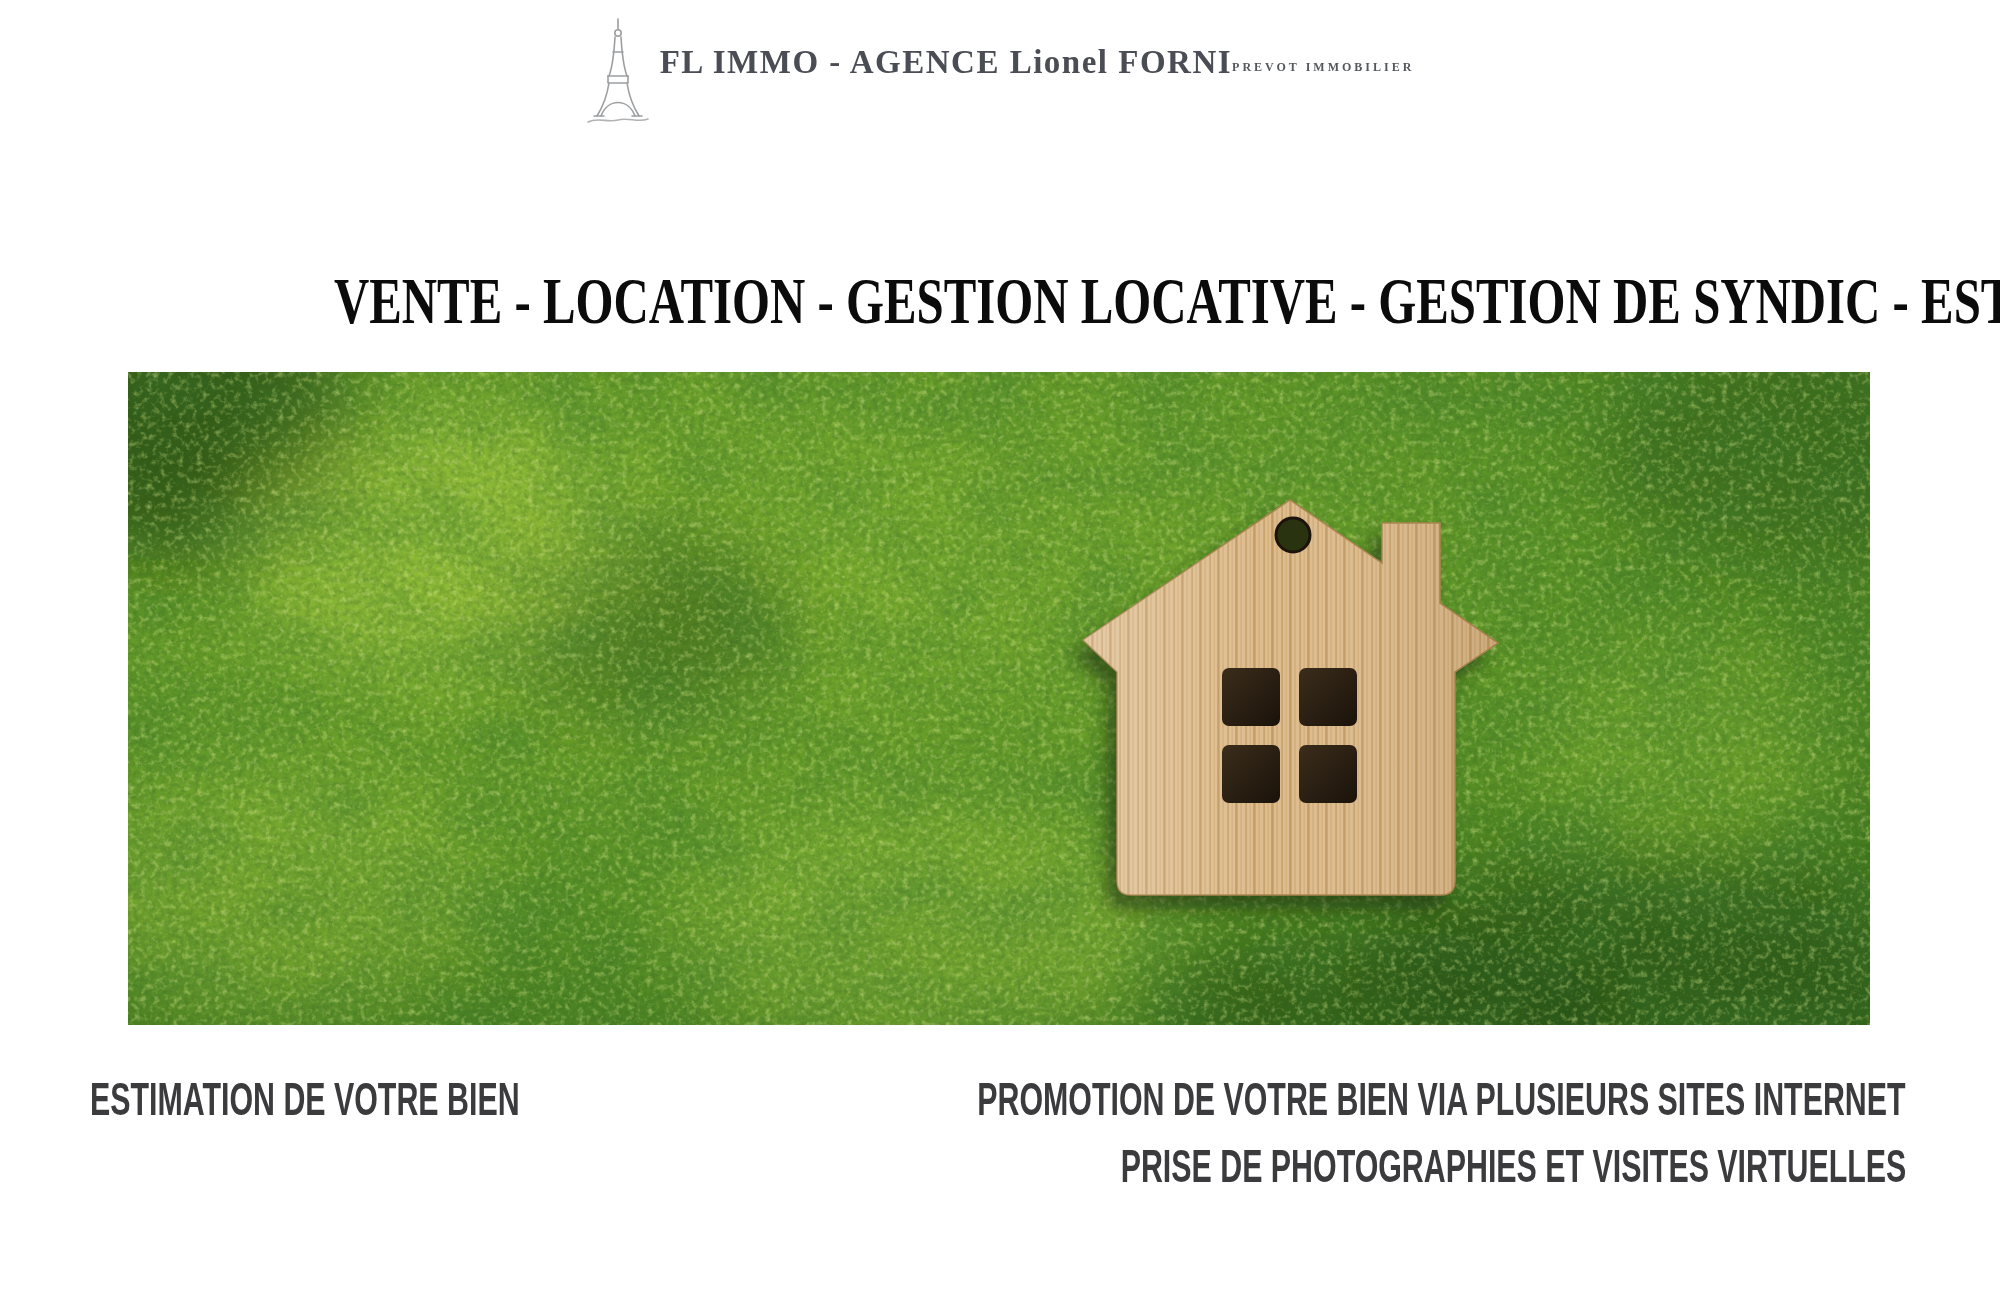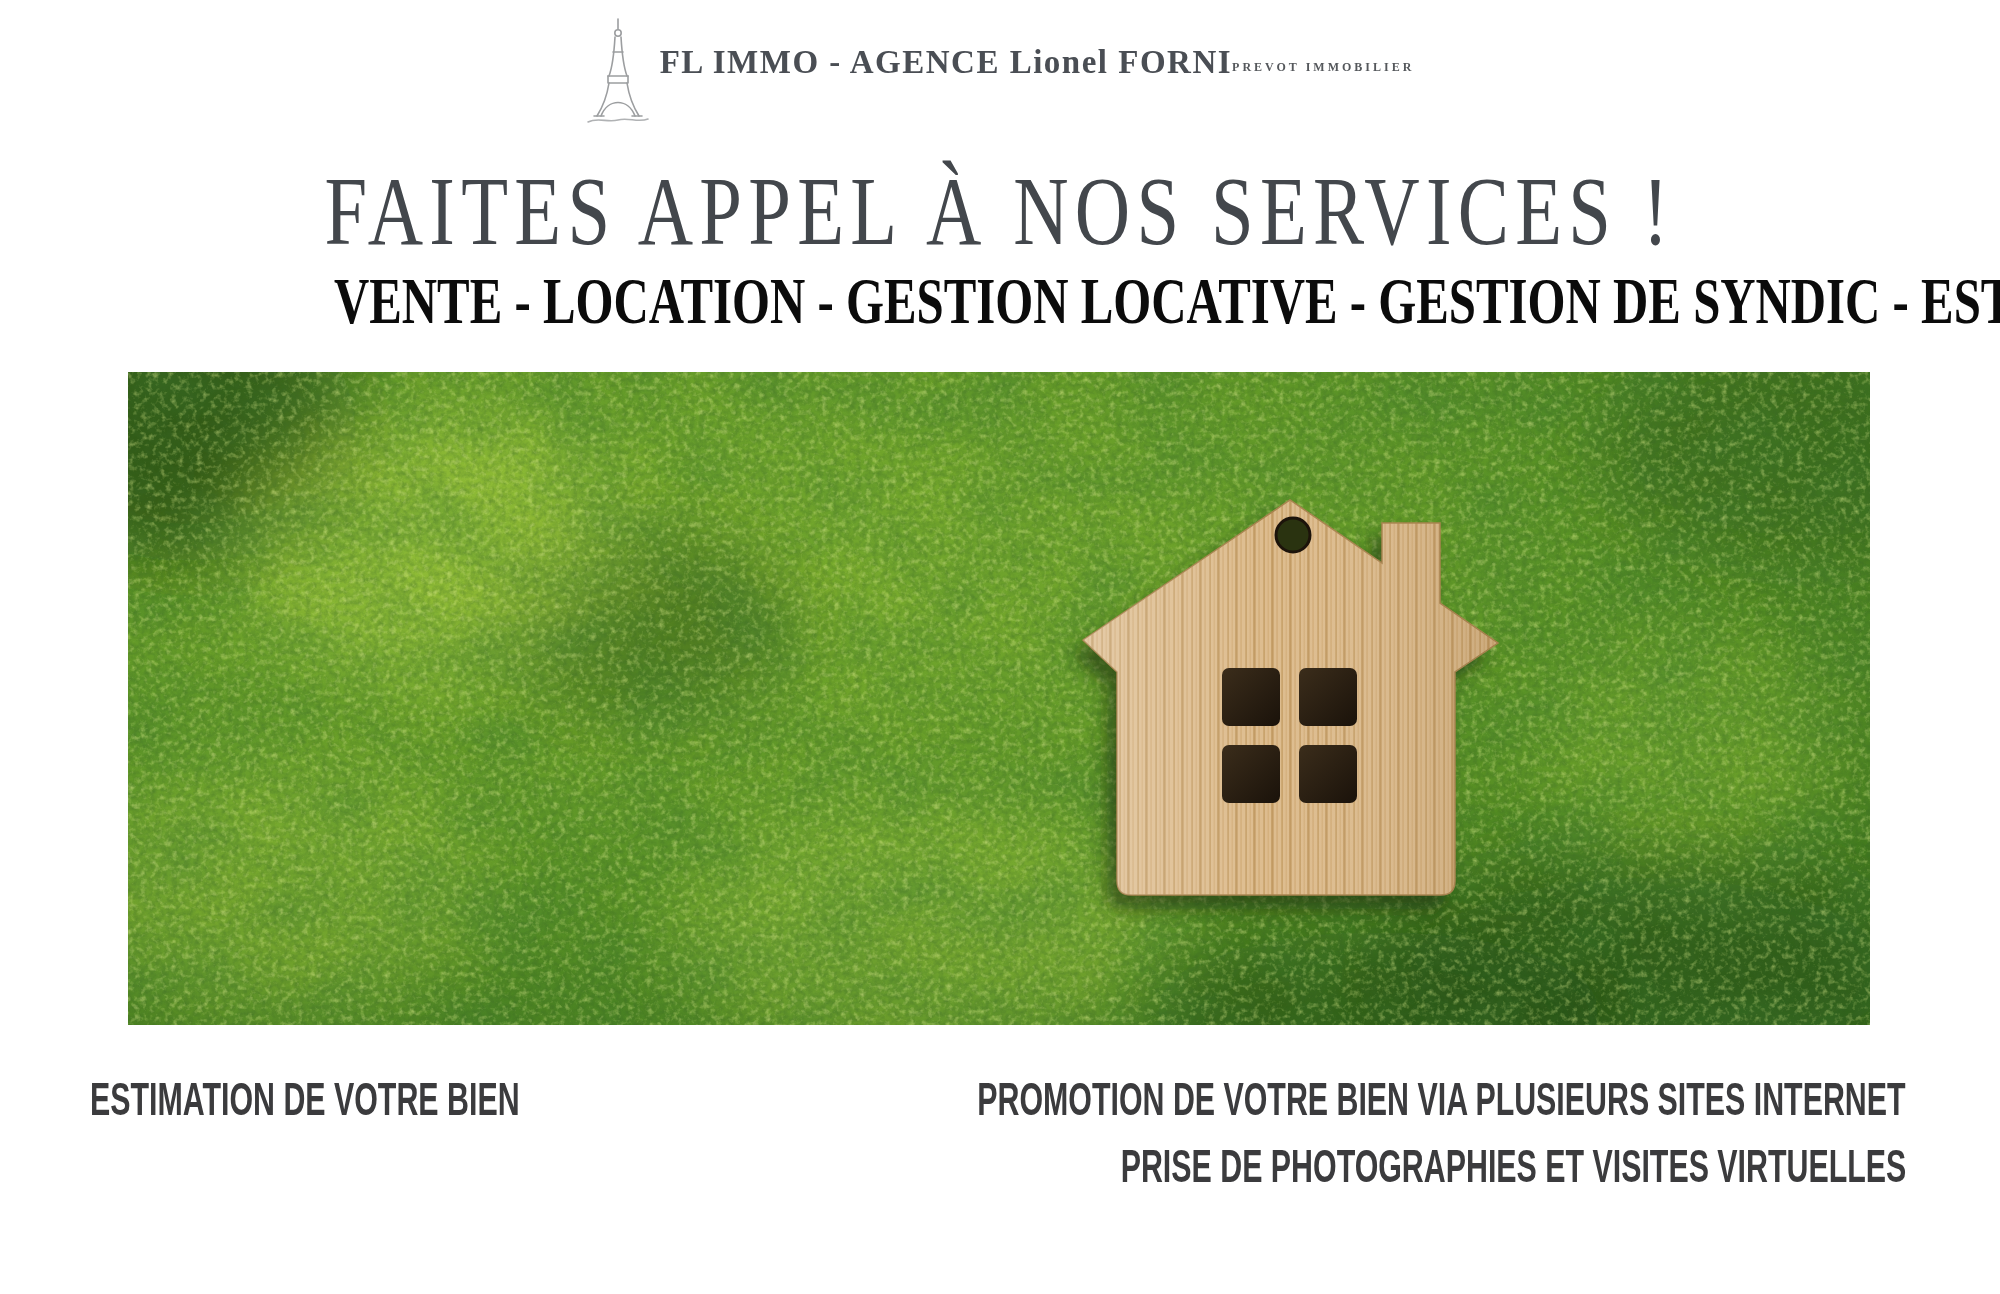--- a/index.html
+++ b/index.html
@@ -57,21 +57,20 @@
       <path d="M15 100 C22 82 42 82 49 100"></path>
       <path d="M8 100 H18 M46 100 H56"></path>
       <path d="M2 106 C12 101 22 107 32 104 C42 101 52 107 62 103" stroke="#b0b2b4"></path>
     </svg>
     <div class="logo-text">
       <div class="logo-title">FL IMMO - AGENCE Lionel FORNI</div>
       <div class="logo-subtitle">PREVOT IMMOBILIER</div>
     </div>
   </header>
 
-  <h1 class="headline" style="margin:0;"><span class="fit">FAITES APPEL À NOS SERVICES !</span></h1>
 
   <h2 class="services" style="margin:0;"><span class="fit">VENTE - LOCATION - GESTION LOCATIVE - GESTION DE SYNDIC - ESTIMATION</span></h2>
 
   <div class="photo">
     <svg viewBox="0 0 1742 653">
       <defs>
         <radialGradient id="mossBase" cx="35%" cy="30%" r="95%">
           <stop offset="0" stop-color="#7fb02f"></stop>
           <stop offset="0.5" stop-color="#5c9426"></stop>
           <stop offset="1" stop-color="#3a701c"></stop>

